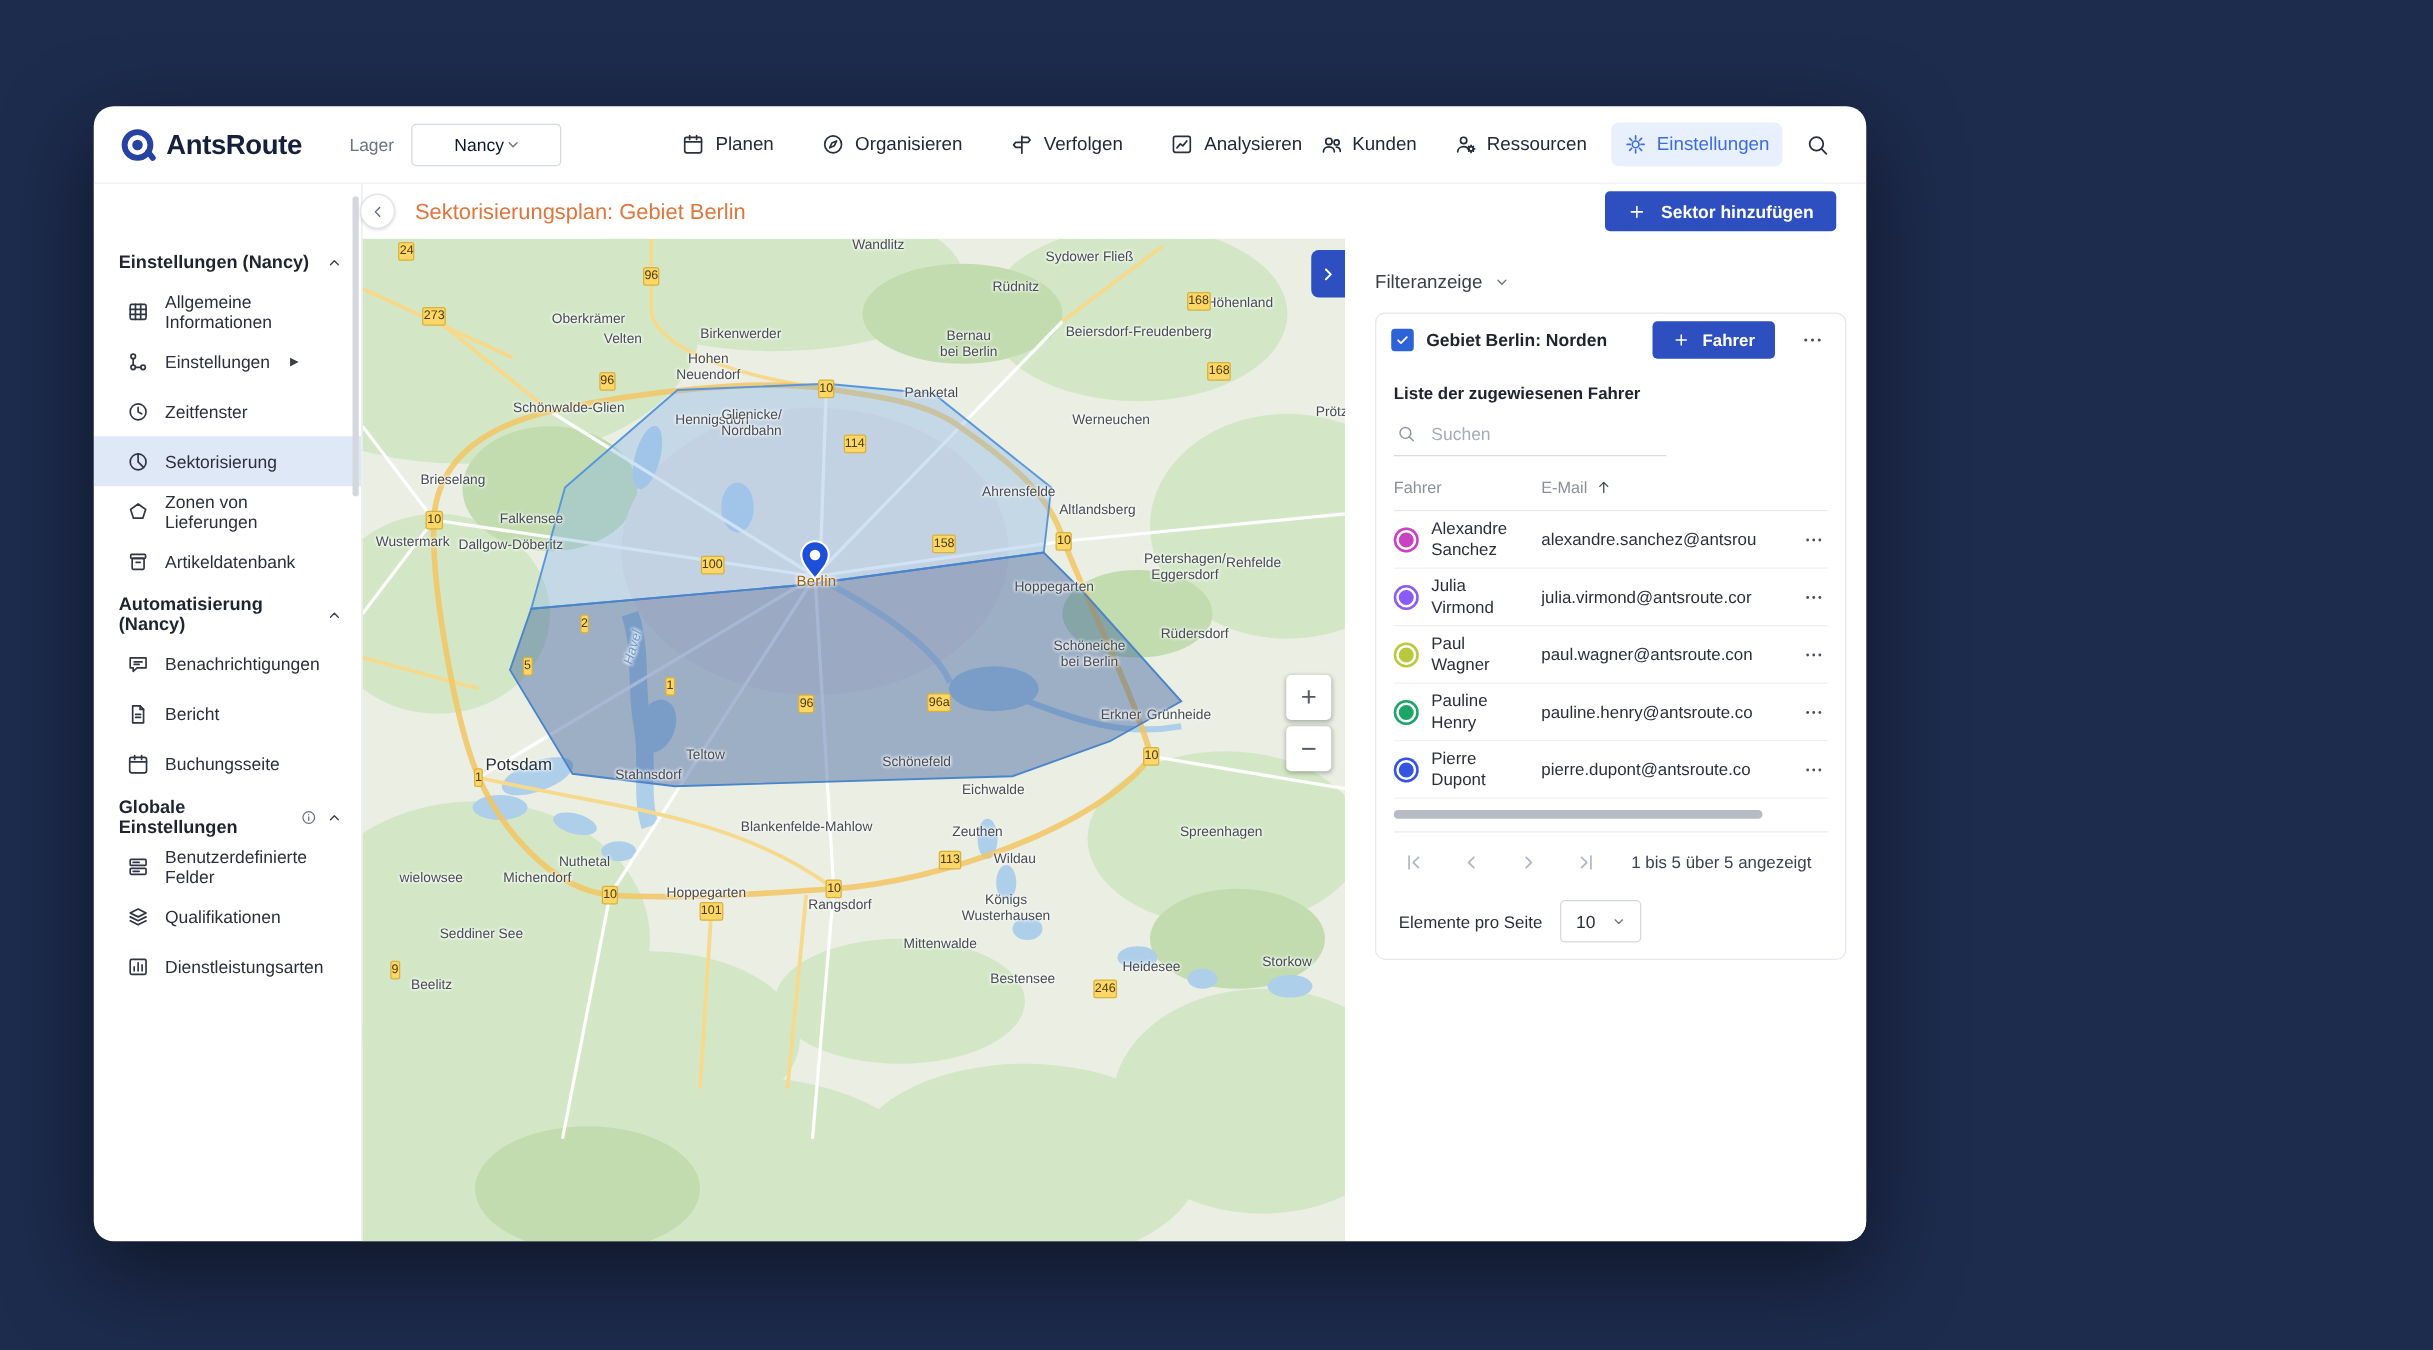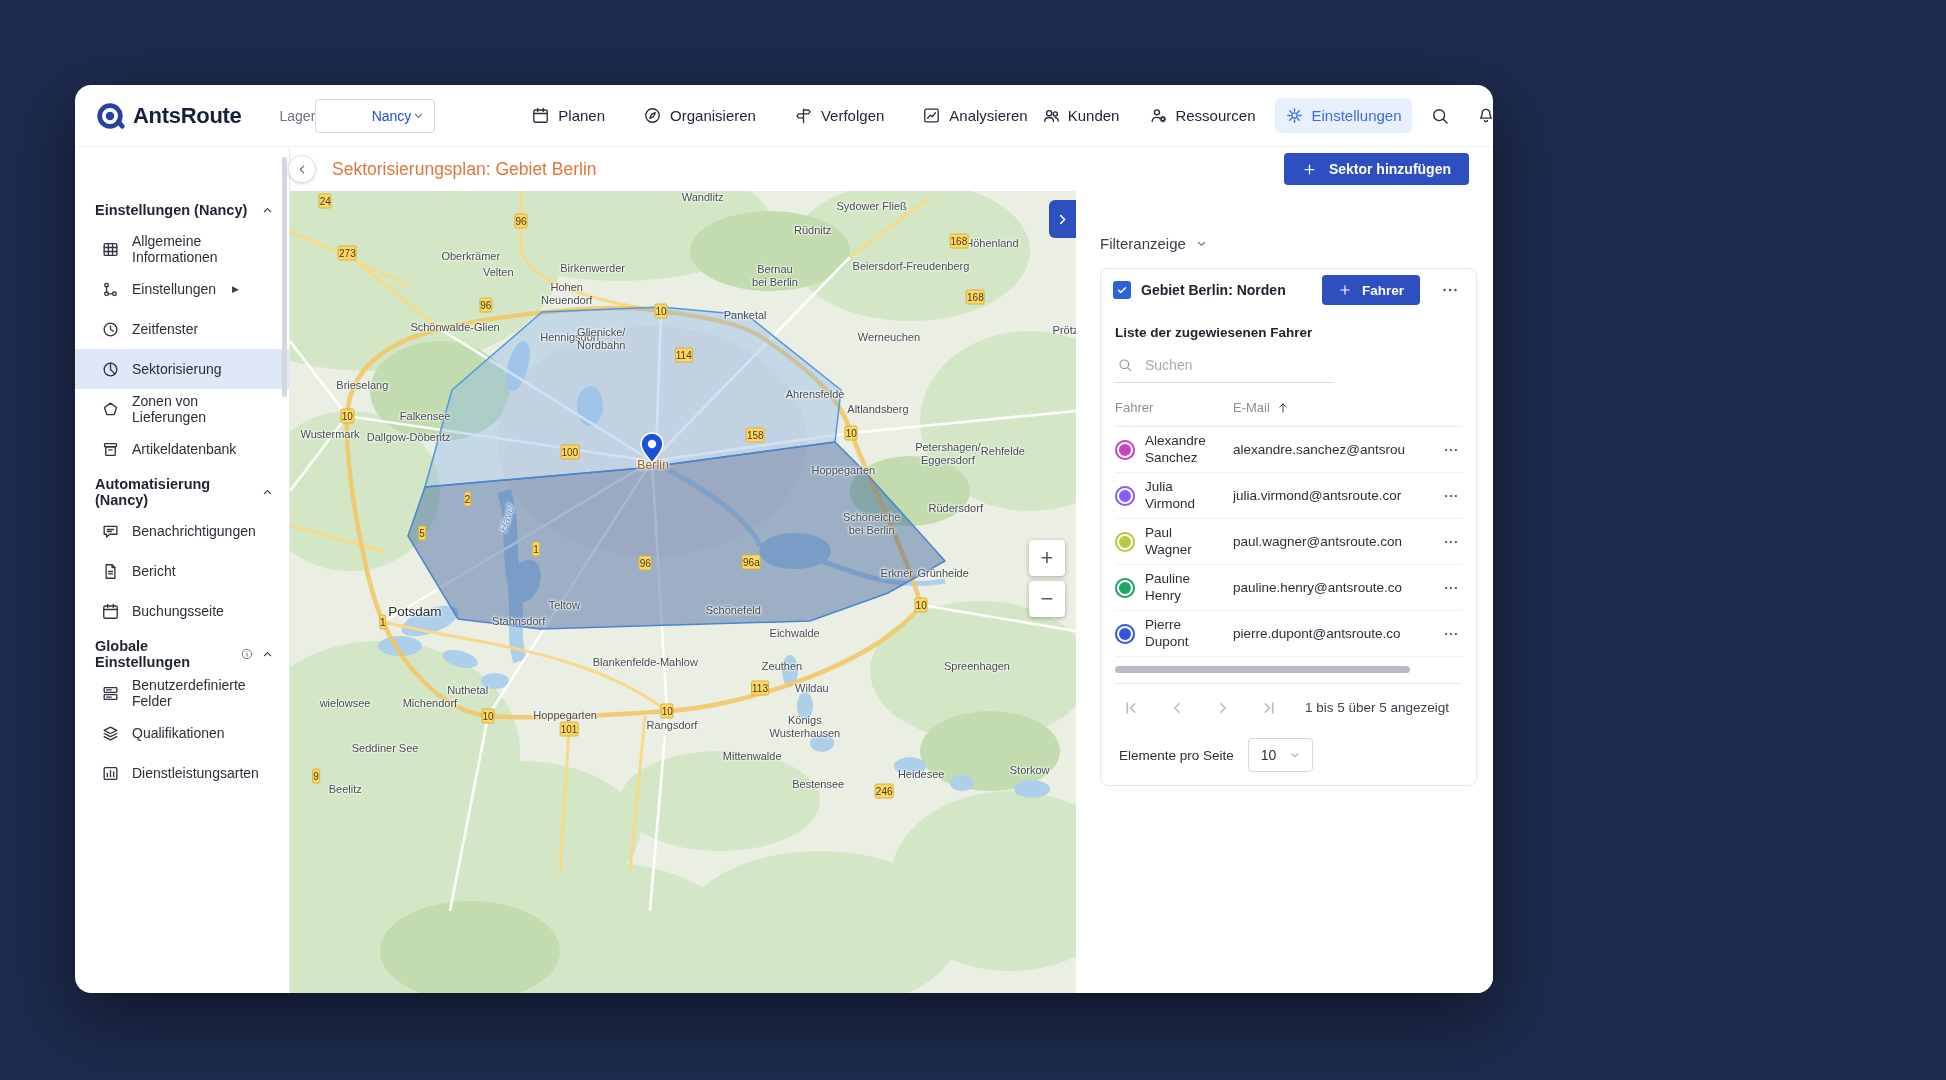--- a/index.html
+++ b/index.html
@@ -11,24 +11,24 @@
 
   
   .ico{width:18px;height:18px;fill:none;stroke:currentColor;stroke-width:1.7;stroke-linecap:round;stroke-linejoin:round;flex:none;}
   .ico-dots{stroke:none;}
 
   
   .navbar{height:62px;flex:none;display:flex;align-items:center;padding:0 20px 0 20px;border-bottom:1px solid #eef0f3;}
   .logo{display:flex;align-items:center;gap:8px;}
   .logo svg{width:30px;height:30px;}
   .brand{font-size:22px;font-weight:700;color:#15203c;letter-spacing:-.3px;}
-  .depot{display:flex;align-items:center;margin-left:38px;}
+  .depot{display:flex;align-items:center;gap:14px;margin-left:38px;}
   .depot-label{font-size:14px;color:#6b7280;}
   .depot-select{width:120px;height:34px;border:1px solid #d5d9e0;border-radius:4px;display:flex;align-items:center;
-    justify-content:flex-end;padding:0 8px 0 11px;font-size:14px;color:#1d4ed8;cursor:pointer;background:#fff;}
+    justify-content:center;padding:0 8px 0 11px;font-size:14px;color:#0f172a;cursor:pointer;background:#fff;}
   .depot-select .ico{width:15px;height:15px;color:#6b7280;}
   .main-nav{display:flex;gap:30px;margin-left:92px;}
   .nav-item{display:flex;align-items:center;gap:8px;font-size:15px;color:#22283a;cursor:pointer;background:none;border:none;padding:6px 4px;}
   .nav-item .ico{width:19px;height:19px;color:#2a3040;}
   .right-nav{display:flex;align-items:center;gap:10px;margin-left:auto;}
   .right-item{display:flex;align-items:center;gap:7px;font-size:15px;color:#22283a;cursor:pointer;background:none;border:none;padding:8px 10px;border-radius:6px;}
   .right-item .ico{width:19px;height:19px;}
   .right-item.active{background:#e9f0fd;color:#3b6ce8;}
   .icon-btn{background:none;border:none;color:#2a3040;padding:8px;cursor:pointer;display:flex;}
   .icon-btn .ico{width:20px;height:20px;}
@@ -74,21 +74,21 @@
     font-size:10px;line-height:13px;padding:0 0;border-radius:2px;}
   .map-expand{position:absolute;right:0;top:9px;width:27px;height:38px;background:#2e4fc0;border:none;border-radius:6px 0 0 6px;
     color:#fff;display:flex;align-items:center;justify-content:center;cursor:pointer;}
   .map-expand .ico{width:17px;height:17px;stroke-width:2.2;}
   .zoom-ctrl{position:absolute;right:11px;top:349px;display:flex;flex-direction:column;gap:5px;}
   .zoom-ctrl button{width:36px;height:36px;background:#fff;border:none;border-radius:4px;box-shadow:0 1px 4px rgba(0,0,0,.3);
     font-size:22px;color:#565b63;cursor:pointer;line-height:1;display:flex;align-items:center;justify-content:center;}
 
   
   .panel{width:417px;flex:none;background:#fff;padding:26px 16px 0 24px;overflow:hidden;}
-  .filter-row{display:flex;align-items:center;gap:8px;font-size:15px;color:#3a4049;cursor:pointer;width:max-content;margin-top:18px;}
+  .filter-row{display:flex;align-items:center;gap:8px;font-size:15px;color:#3a4049;cursor:pointer;width:max-content;}
   .filter-row .ico{width:15px;height:15px;color:#6b7280;}
   .card{margin-top:16px;border:1px solid #e4e7ec;border-radius:8px;background:#fff;}
   .card-header{height:42px;display:flex;align-items:center;gap:10px;padding:0 12px;}
   .checkbox{width:18px;height:18px;border-radius:3px;background:#2e62d9;display:flex;align-items:center;justify-content:center;cursor:pointer;flex:none;}
   .checkbox svg{width:12px;height:12px;}
   .sector-name{font-size:14px;font-weight:700;color:#20242e;}
   .fahrer-btn{margin-left:auto;height:30px;background:#2e4fc0;color:#fff;border:none;border-radius:4px;
     display:flex;align-items:center;gap:10px;padding:0 16px;font-size:13.5px;font-weight:600;cursor:pointer;}
   .fahrer-btn .ico{width:14px;height:14px;stroke-width:2;}
   .menu-dots{background:none;border:none;color:#4a4f59;cursor:pointer;padding:4px;display:flex;margin-left:6px;}

